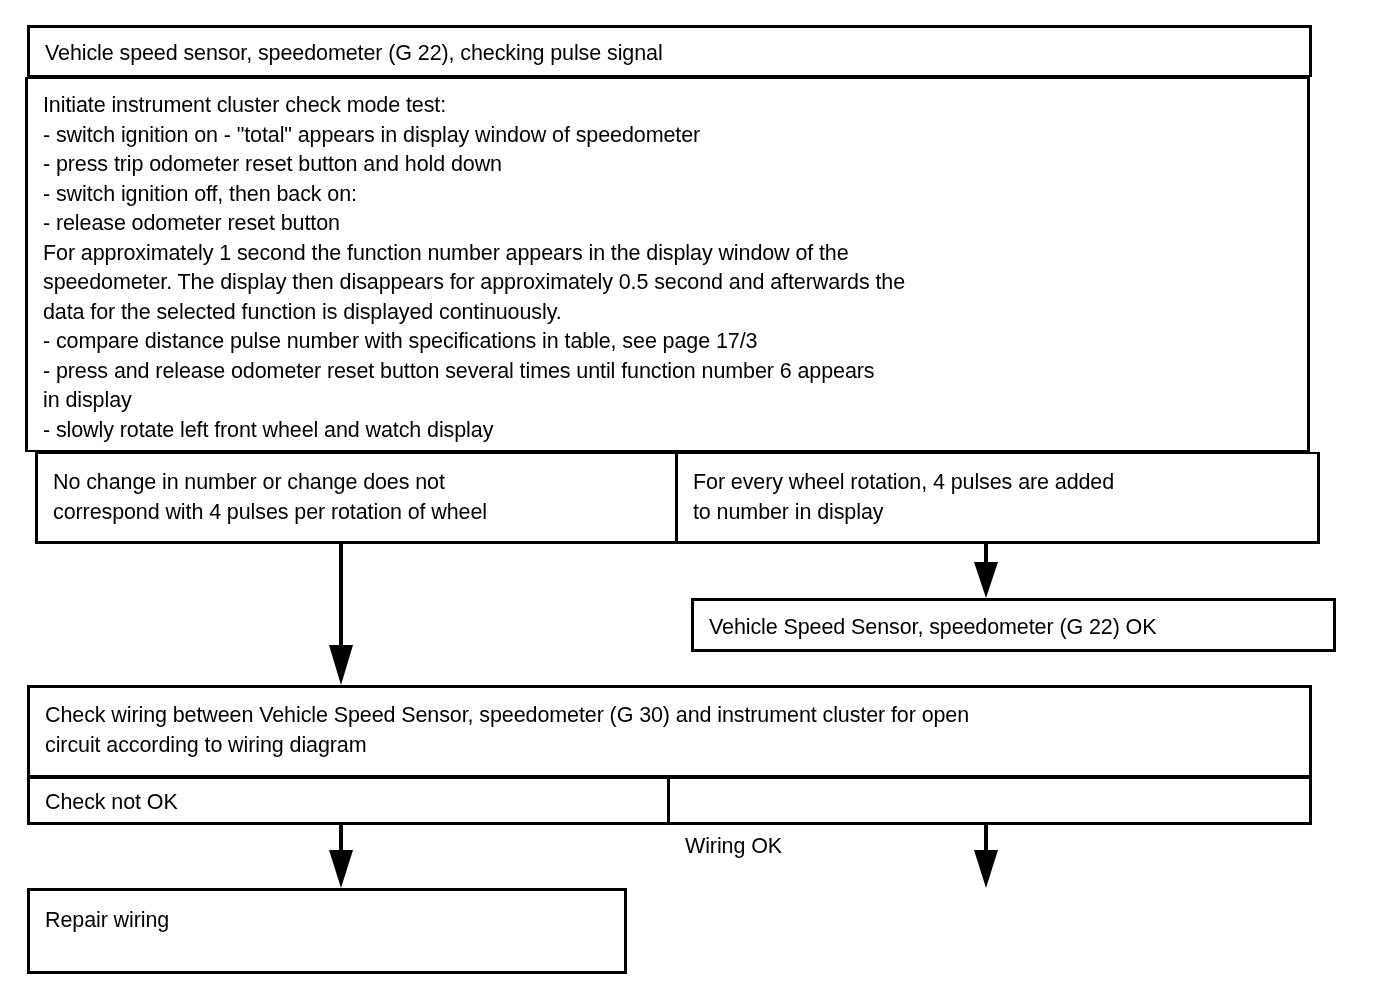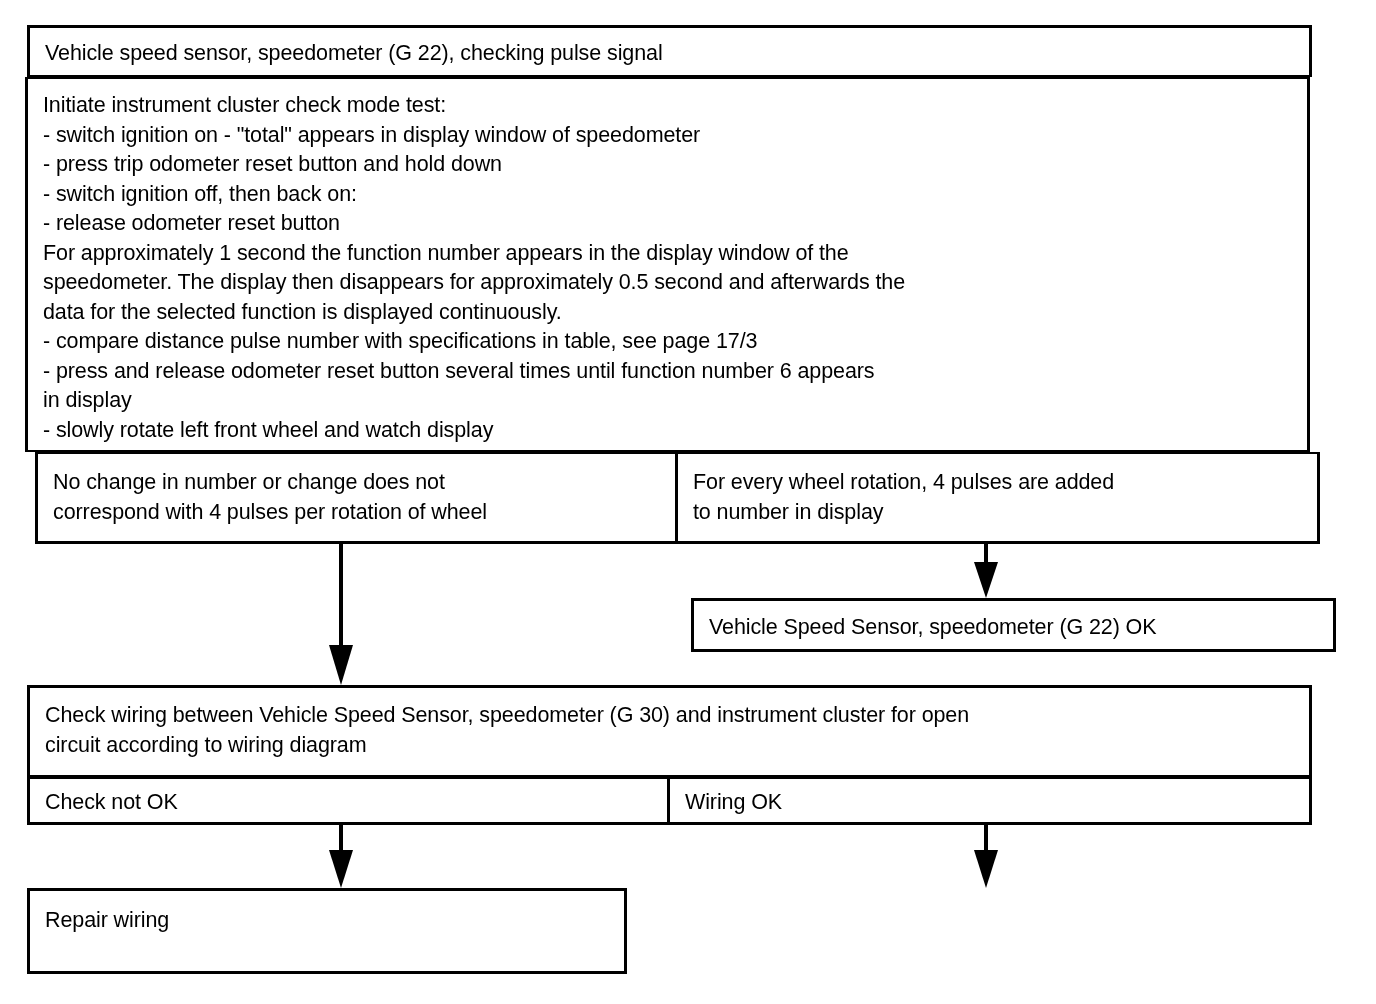--- a/index.html
+++ b/index.html
@@ -125,20 +125,21 @@
   #wiring-left {
     width: 640px;
     border-right: 3px solid #000;
     box-sizing: border-box;
     height: 100%;
   }
   #wiring-right {
     flex: 1;
     box-sizing: border-box;
     height: 100%;
+    margin-top: 44px;
   }
   #wiring-row .txt {
     padding: 9px 0 0 15px;
   }
 
   
   #repair-box {
     left: 27px;
     top: 888px;
     width: 600px;

